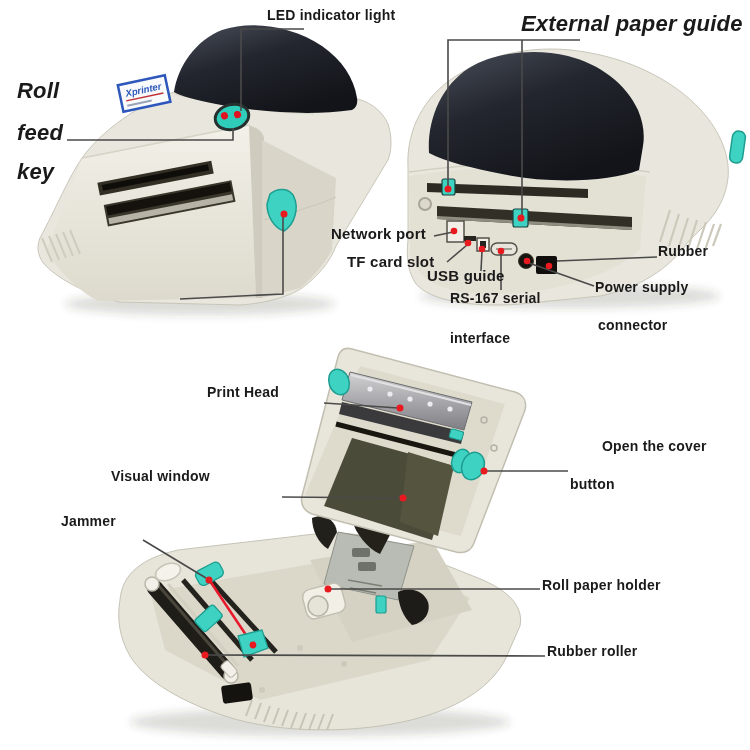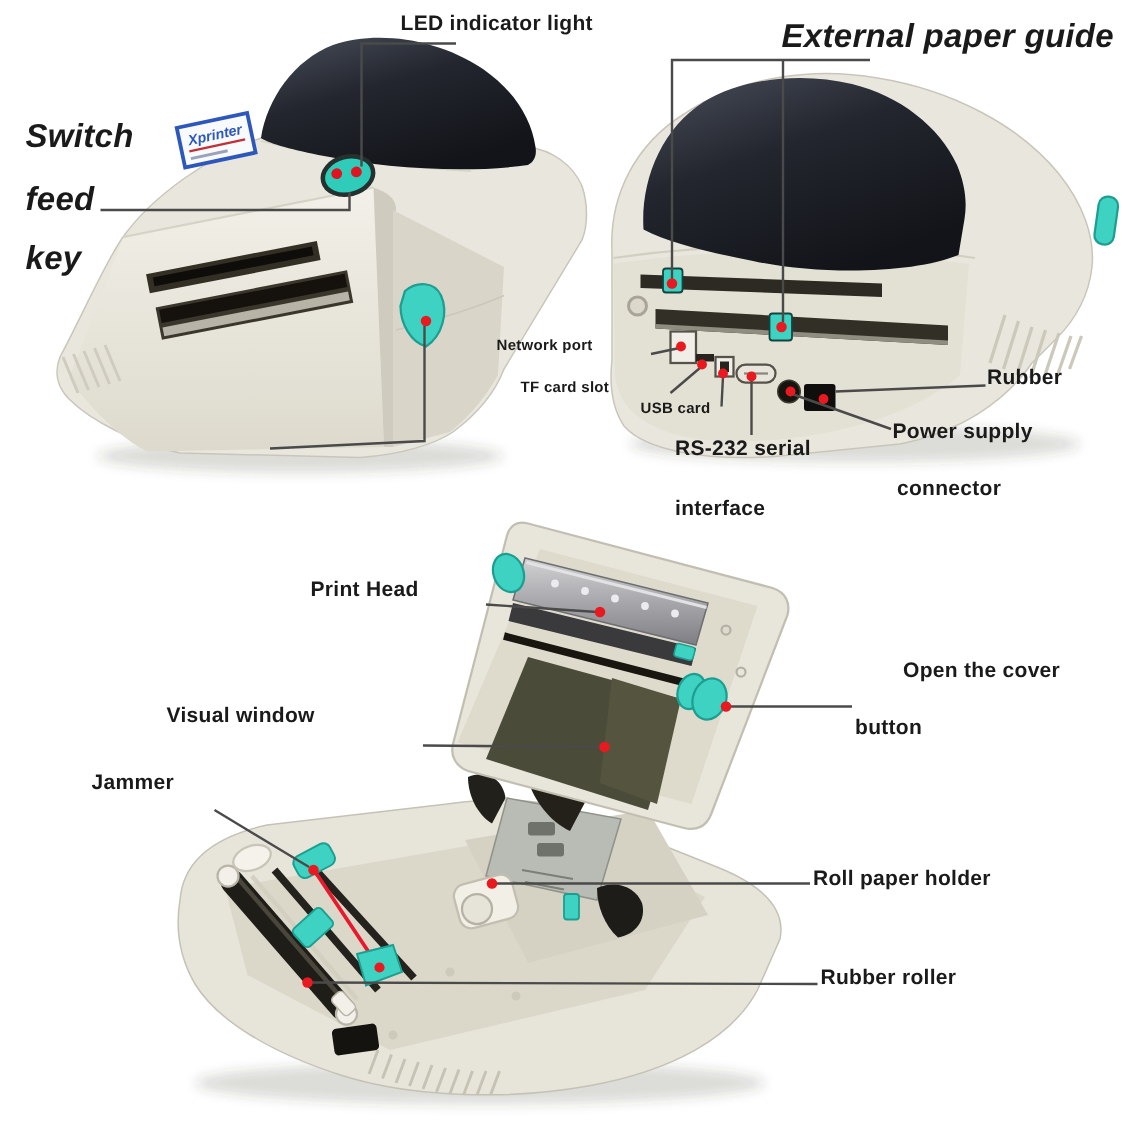--- a/index.html
+++ b/index.html
@@ -1,20 +1,20 @@
 <!DOCTYPE html>
 <html><head>
 <meta charset="utf-8">
 <style>
   html,body{margin:0;padding:0;background:#fff;}
   #canvas{position:relative;width:750px;height:750px;background:#ffffff;overflow:hidden;
           font-family:"Liberation Sans","DejaVu Sans",sans-serif;}
   .callout{position:absolute;font-weight:bold;color:#1a1a1a;font-size:14px;
            white-space:nowrap;letter-spacing:0.2px;line-height:1;}
-  .callout.small{font-size:10px;}
+  .callout.small{font-size:15px;}
   .callout.big{font-size:22px;font-style:italic;}
   svg{position:absolute;left:0;top:0;}
 </style>
 </head>
 <body>
 
 <div id="canvas">
 
 <svg width="750" height="750" viewBox="0 0 750 750">
   <defs>
@@ -250,27 +250,27 @@
     <circle cx="403" cy="498" r="3.5"></circle>
     <circle cx="209" cy="580" r="3.5"></circle>
     <circle cx="484" cy="471" r="3.5"></circle>
     <circle cx="328" cy="589" r="3.5"></circle>
     <circle cx="205" cy="655" r="3.5"></circle>
   </g>
 </svg>
 
 <div class="callout" style="left:267px;top:8px">LED indicator light</div>
 <div class="callout big" style="left:521px;top:13px">External paper guide</div>
-<div class="callout big" style="left:17px;top:80px">Switch</div>
+<div class="callout big" style="left:17px;top:80px">Roll</div>
 <div class="callout big" style="left:17px;top:122px">feed</div>
 <div class="callout big" style="left:17px;top:161px">key</div>
 <div class="callout small" style="left:331px;top:226px">Network port</div>
 <div class="callout small" style="left:347px;top:254px">TF card slot</div>
-<div class="callout small" style="left:427px;top:268px">USB card</div>
-<div class="callout" style="left:450px;top:291px">RS-232 serial</div>
+<div class="callout small" style="left:427px;top:268px">USB guide</div>
+<div class="callout" style="left:450px;top:291px">RS-167 serial</div>
 <div class="callout" style="left:450px;top:331px">interface</div>
 <div class="callout" style="left:658px;top:244px">Rubber</div>
 <div class="callout" style="left:595px;top:280px">Power supply</div>
 <div class="callout" style="left:598px;top:318px">connector</div>
 <div class="callout" style="left:207px;top:385px">Print Head</div>
 <div class="callout" style="left:602px;top:439px">Open the cover</div>
 <div class="callout" style="left:570px;top:477px">button</div>
 <div class="callout" style="left:111px;top:469px">Visual window</div>
 <div class="callout" style="left:61px;top:514px">Jammer</div>
 <div class="callout" style="left:542px;top:578px">Roll paper holder</div>

